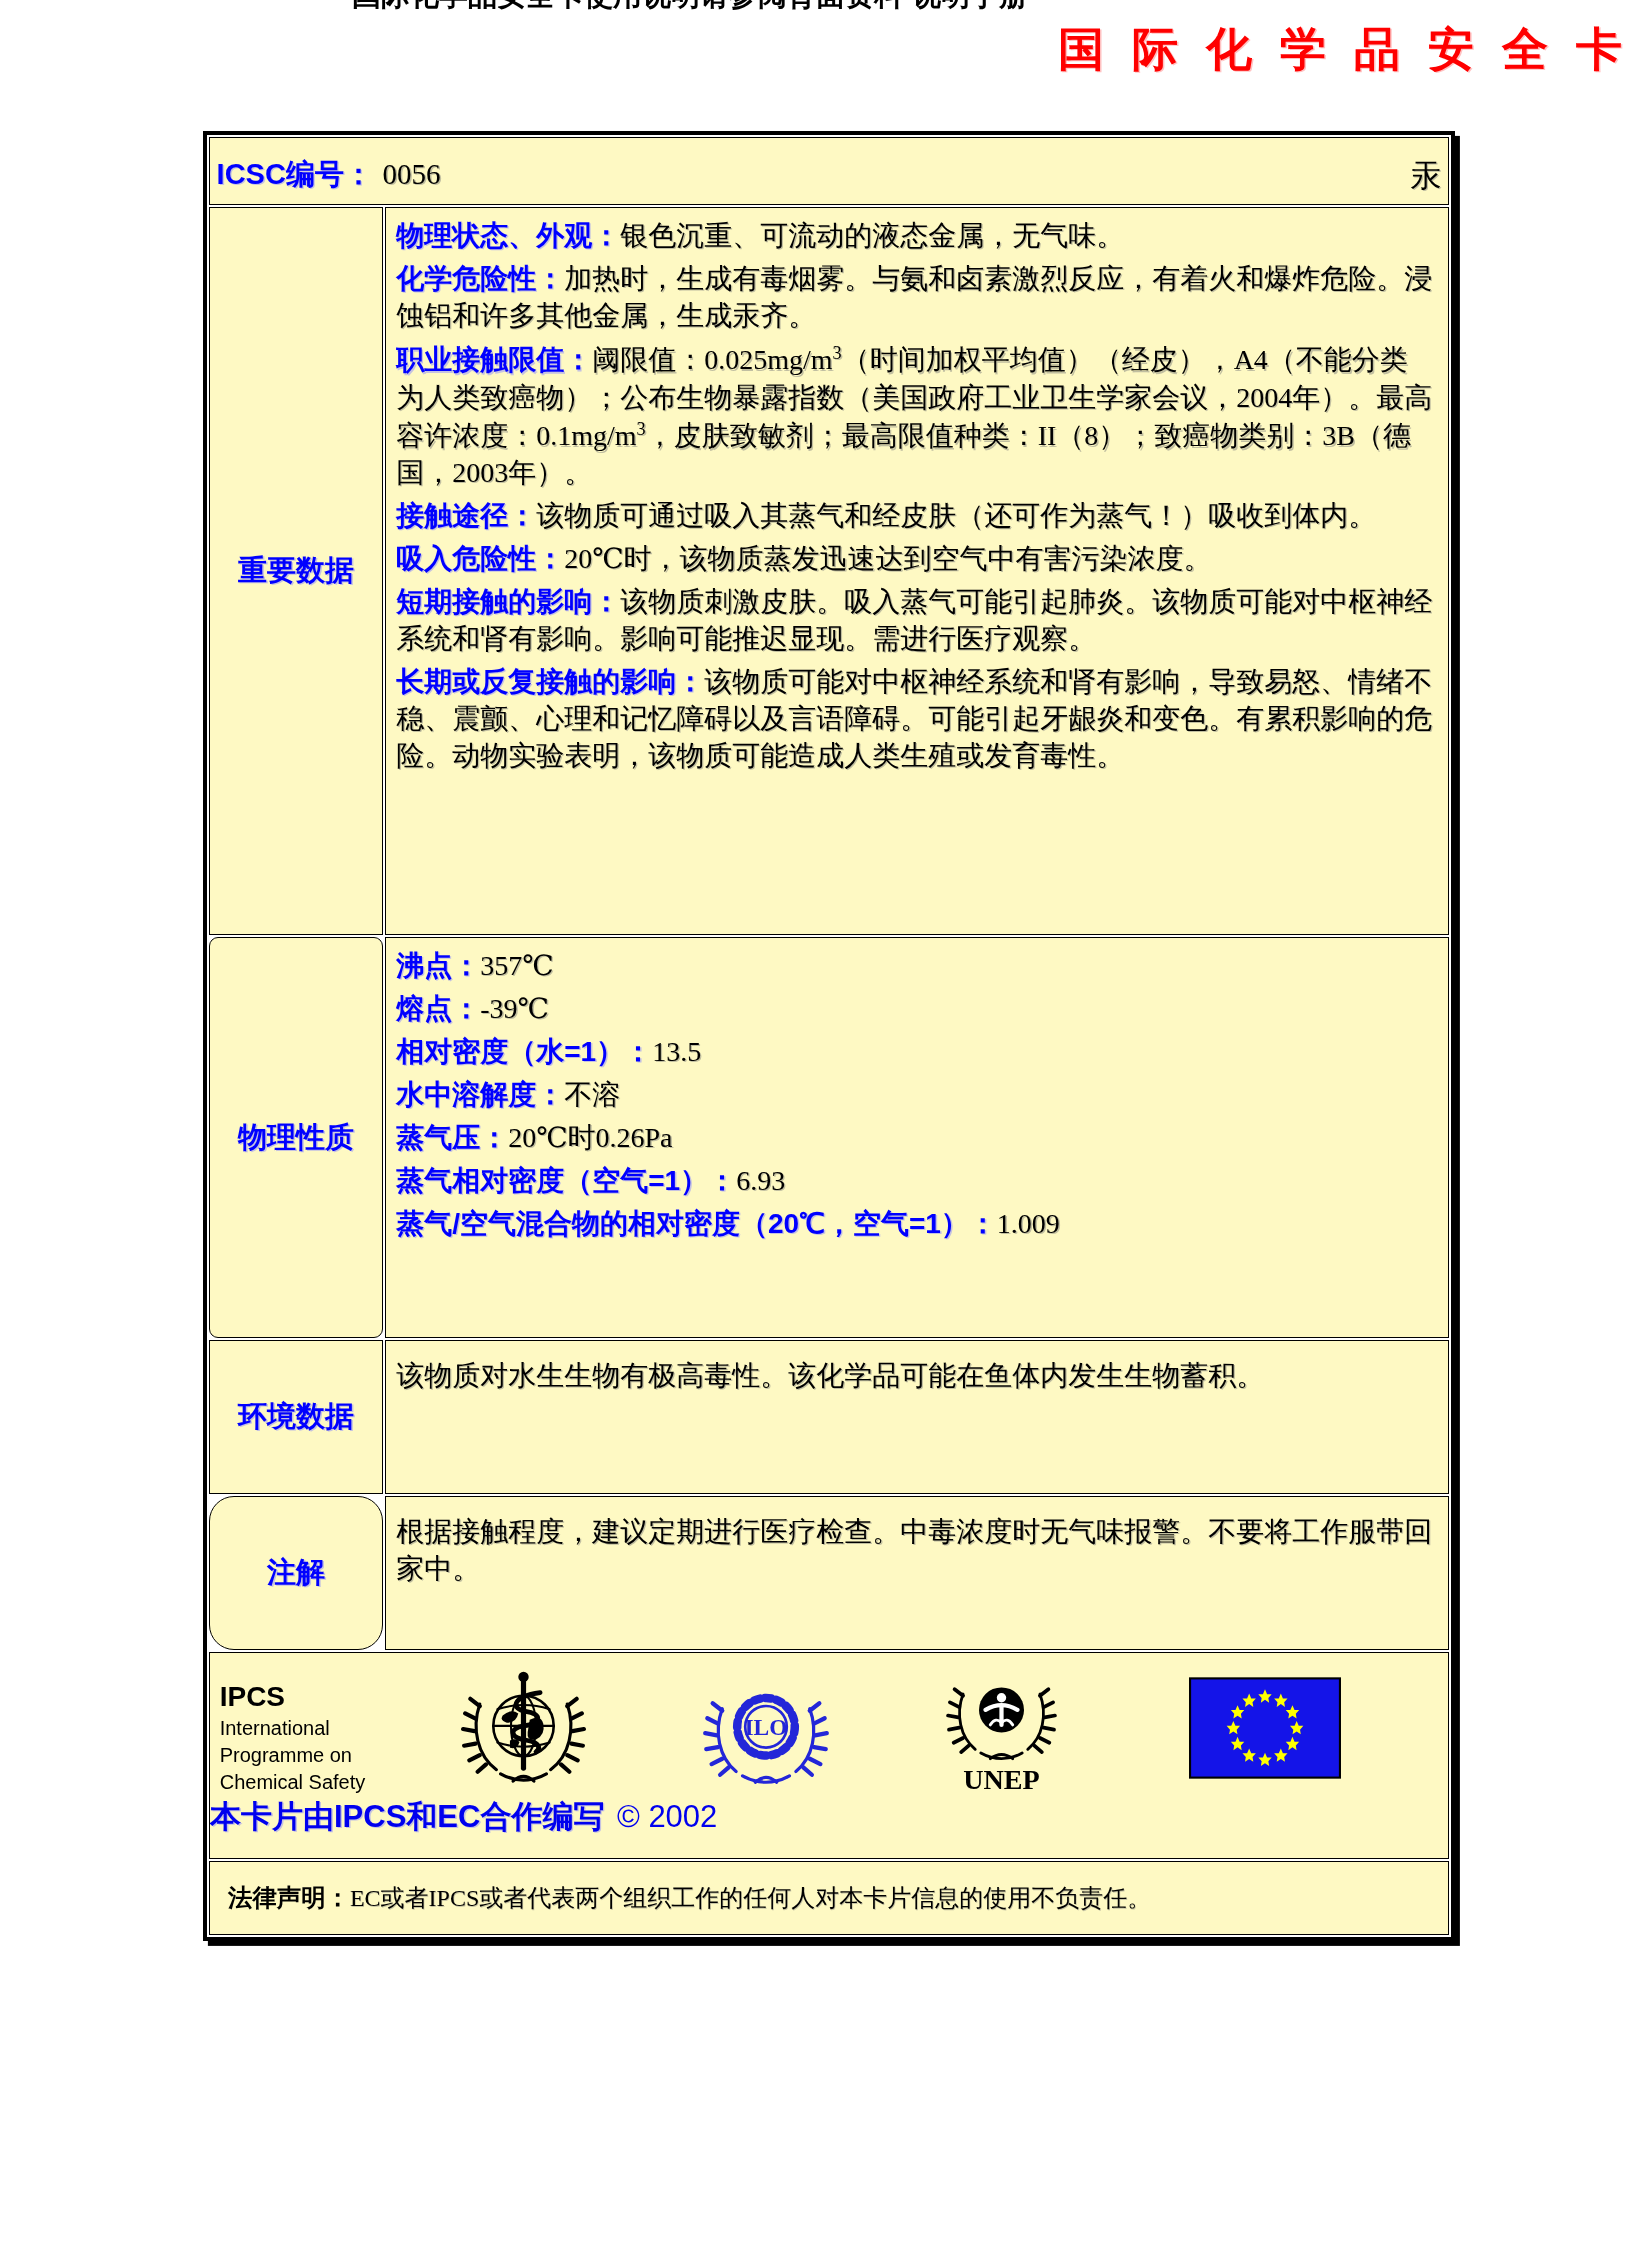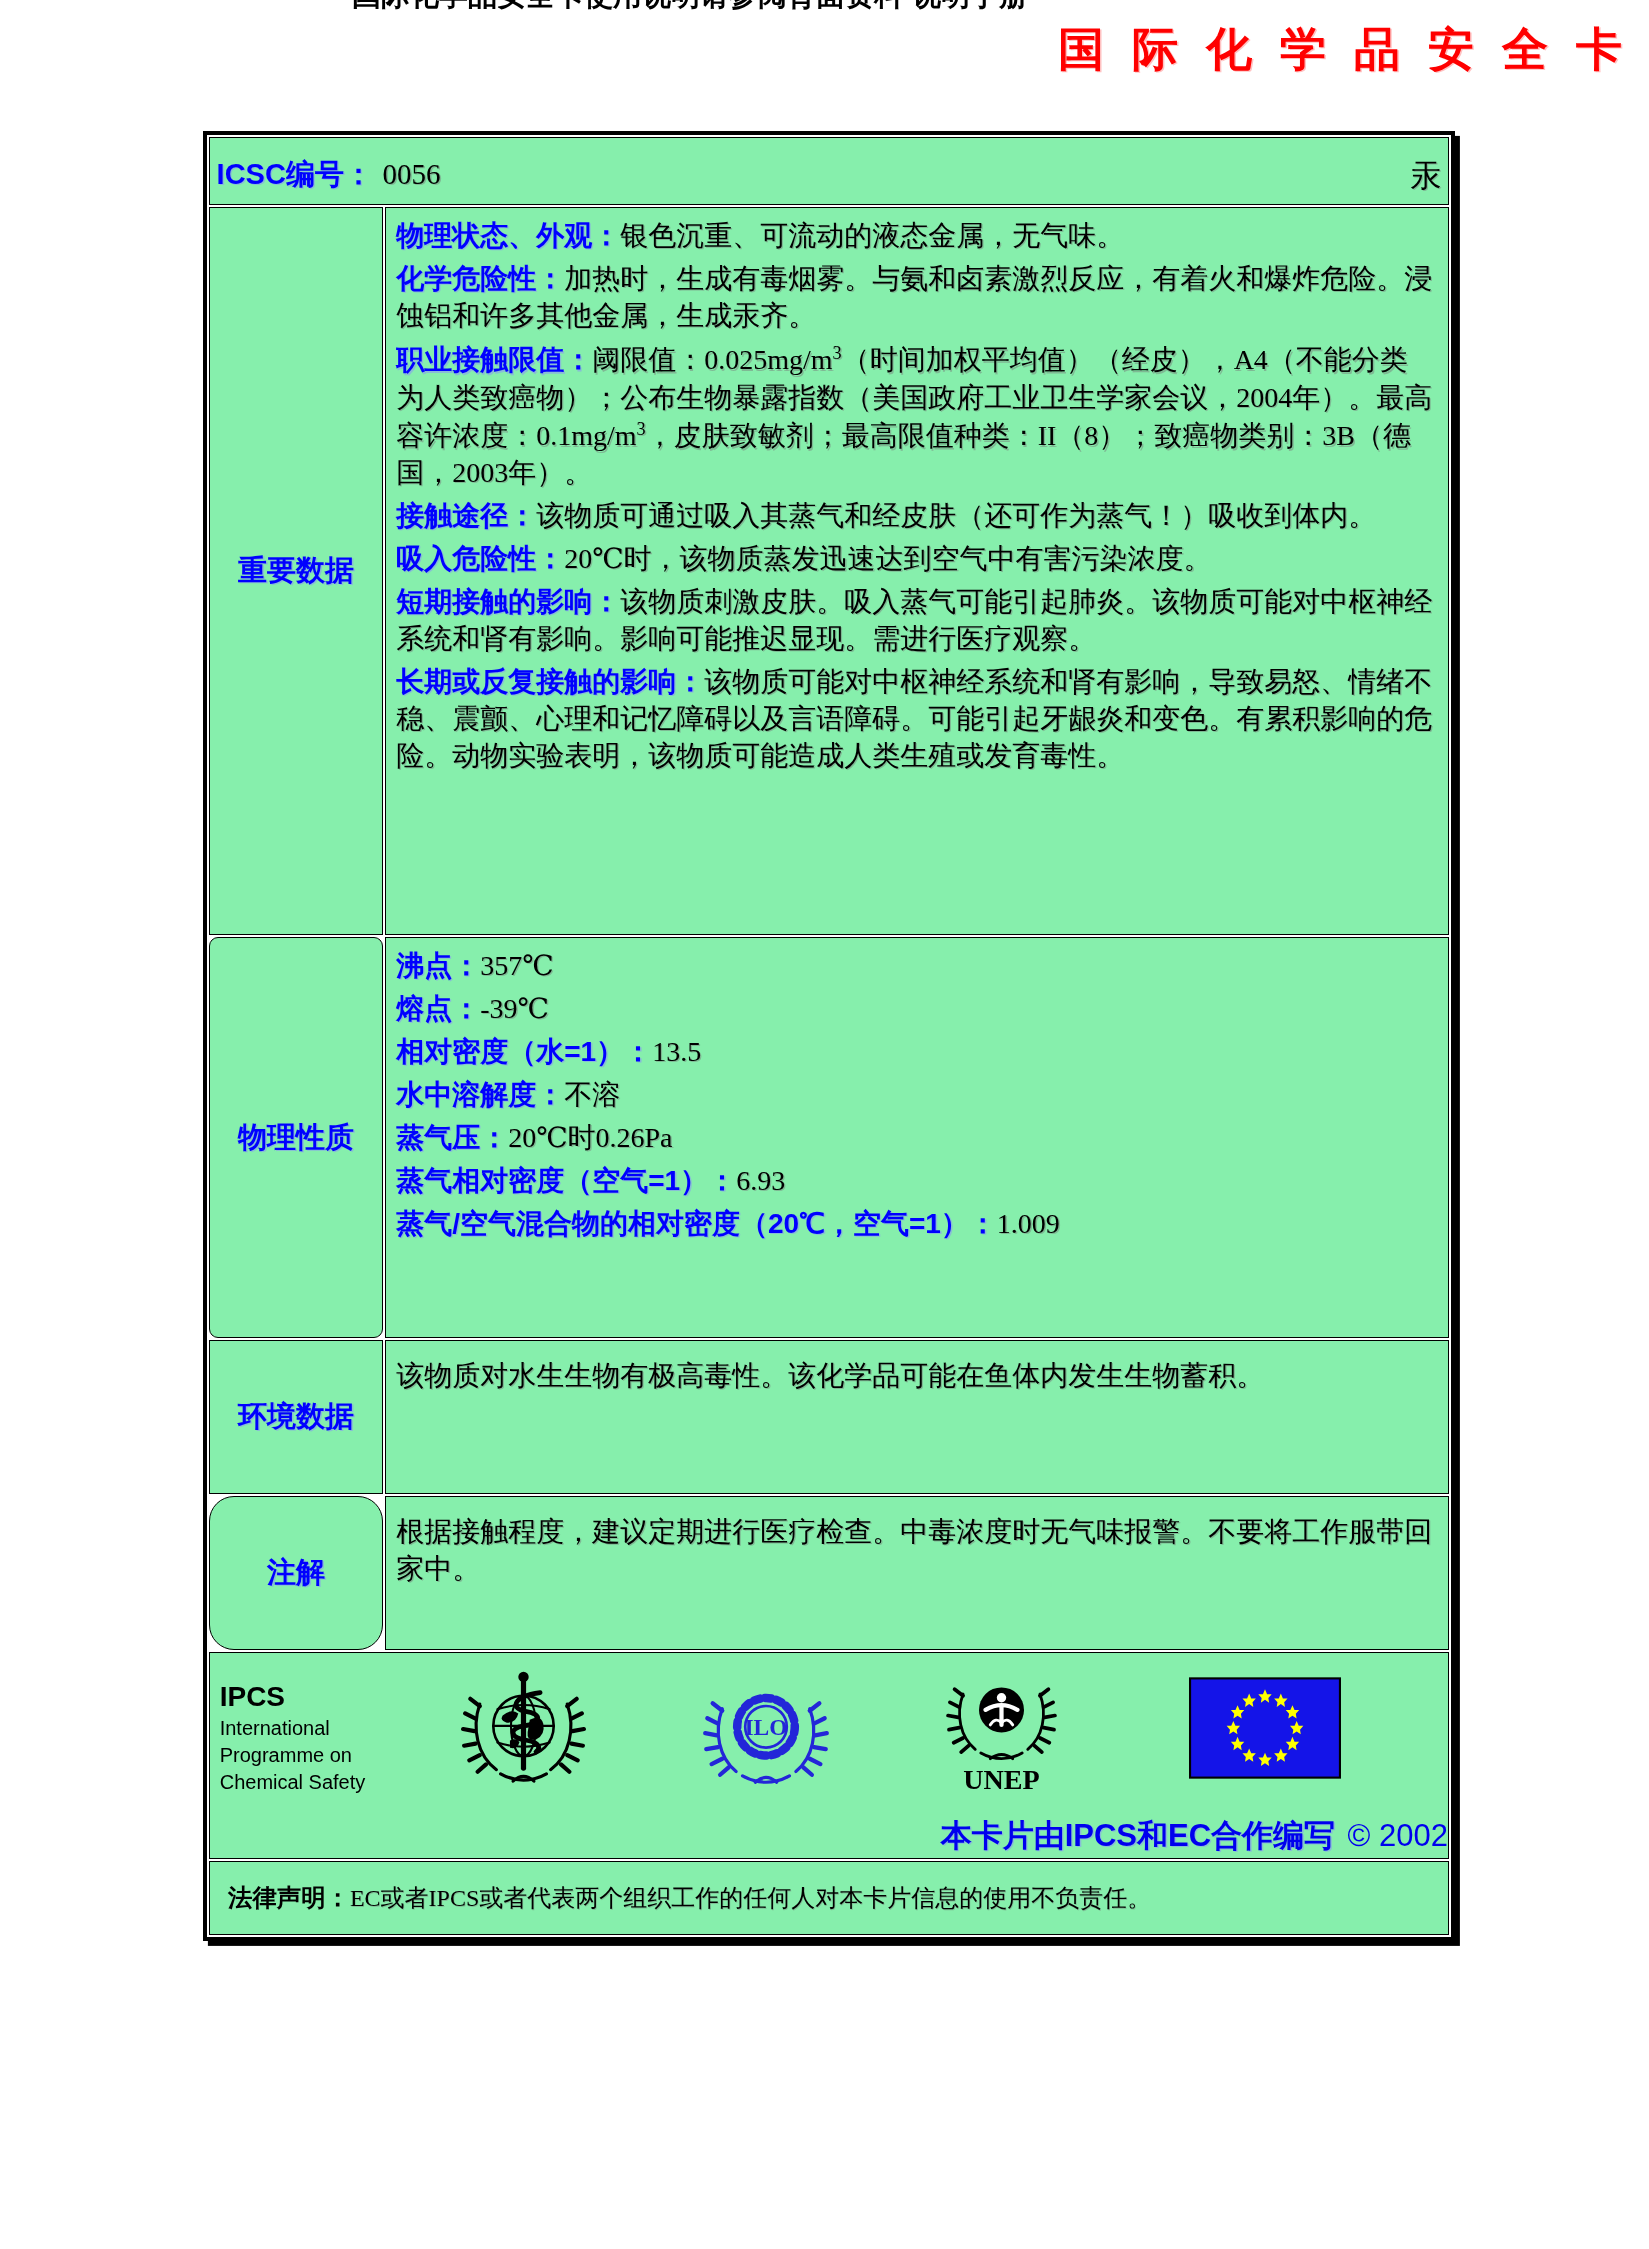--- a/index.html
+++ b/index.html
@@ -26,21 +26,21 @@
     font-size:46px;line-height:1.05;letter-spacing:28px;text-indent:28px;
     text-shadow:1.4px 1.4px 0 rgba(255,120,120,0.45);
   }
 
   table.card{
     margin:58px 0 0 203px;width:1252px;table-layout:fixed;
     border-collapse:separate;border-spacing:2.8px;background:#ffffff;
     border:4.9px solid #000;box-shadow:4.9px 4.9px 0 #000;
   }
   table.card td{
-    border:1.4px solid #000;background:#86efac;overflow:hidden;
+    border:1.4px solid #000;background:#fef9c3;overflow:hidden;
   }
   td.rowlabel{
     text-align:center;vertical-align:middle;color:#0000ff;
     font-family:"Liberation Sans",sans-serif;font-weight:bold;font-size:29px;
     text-shadow:1.4px 1.4px 0 rgba(140,140,255,0.5);
   }
   td.content{vertical-align:top;padding:4.2px 7px 4.2px 4.2px;}
   td.content p{margin:6px;font-size:28px;line-height:1.32;word-break:break-all;
     text-shadow:1.4px 1.4px 0 rgba(120,120,120,0.45);}
   .ilabel{
@@ -64,21 +64,21 @@
   .ipcs-block{position:absolute;left:9.7px;top:28px;color:#000;
     font-family:"Liberation Sans",sans-serif;}
   .ipcs-block .big{font-size:28px;font-weight:bold;margin:0;}
   .ipcs-block .line{font-size:20px;margin:2.8px 0 0 0;line-height:1.2;}
   .logo{position:absolute;}
   .logo-who{left:251px;top:9.7px;}
   .logo-ilo{left:492px;top:15.3px;}
   .logo-unep{left:735px;top:9.7px;}
   .logo-eu{left:979px;top:24px;}
   .caption{
-    position:absolute;left:0;bottom:1px;width:100%;text-align:right;
+    position:absolute;left:0;bottom:20px;width:100%;text-align:left;
     font-family:"Liberation Sans",sans-serif;color:#0000ee;font-size:31px;
   }
   .caption .cap-bold{font-weight:bold;text-shadow:1.4px 1.4px 0 rgba(140,140,255,0.5);}
   .caption .cap-year{font-weight:normal;margin-left:12.5px;}
 
   
   td.legal-cell{vertical-align:middle;padding:7px 18px;}
   .legal-label{font-family:"Liberation Sans",sans-serif;font-weight:bold;
     font-size:24.4px;color:#000;}
   .legal-text{font-size:24px;color:#000;text-shadow:0.7px 0.7px 0 rgba(120,120,120,0.4);}

